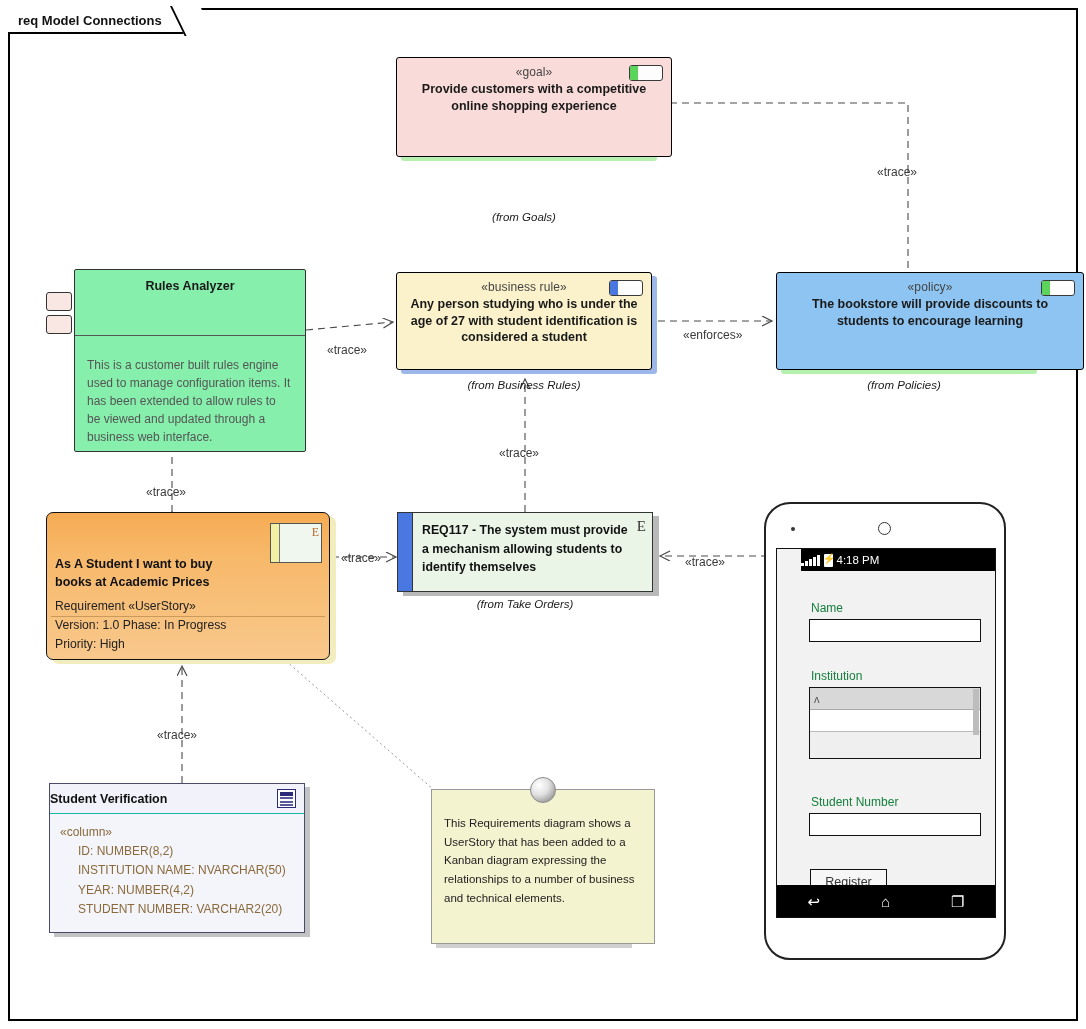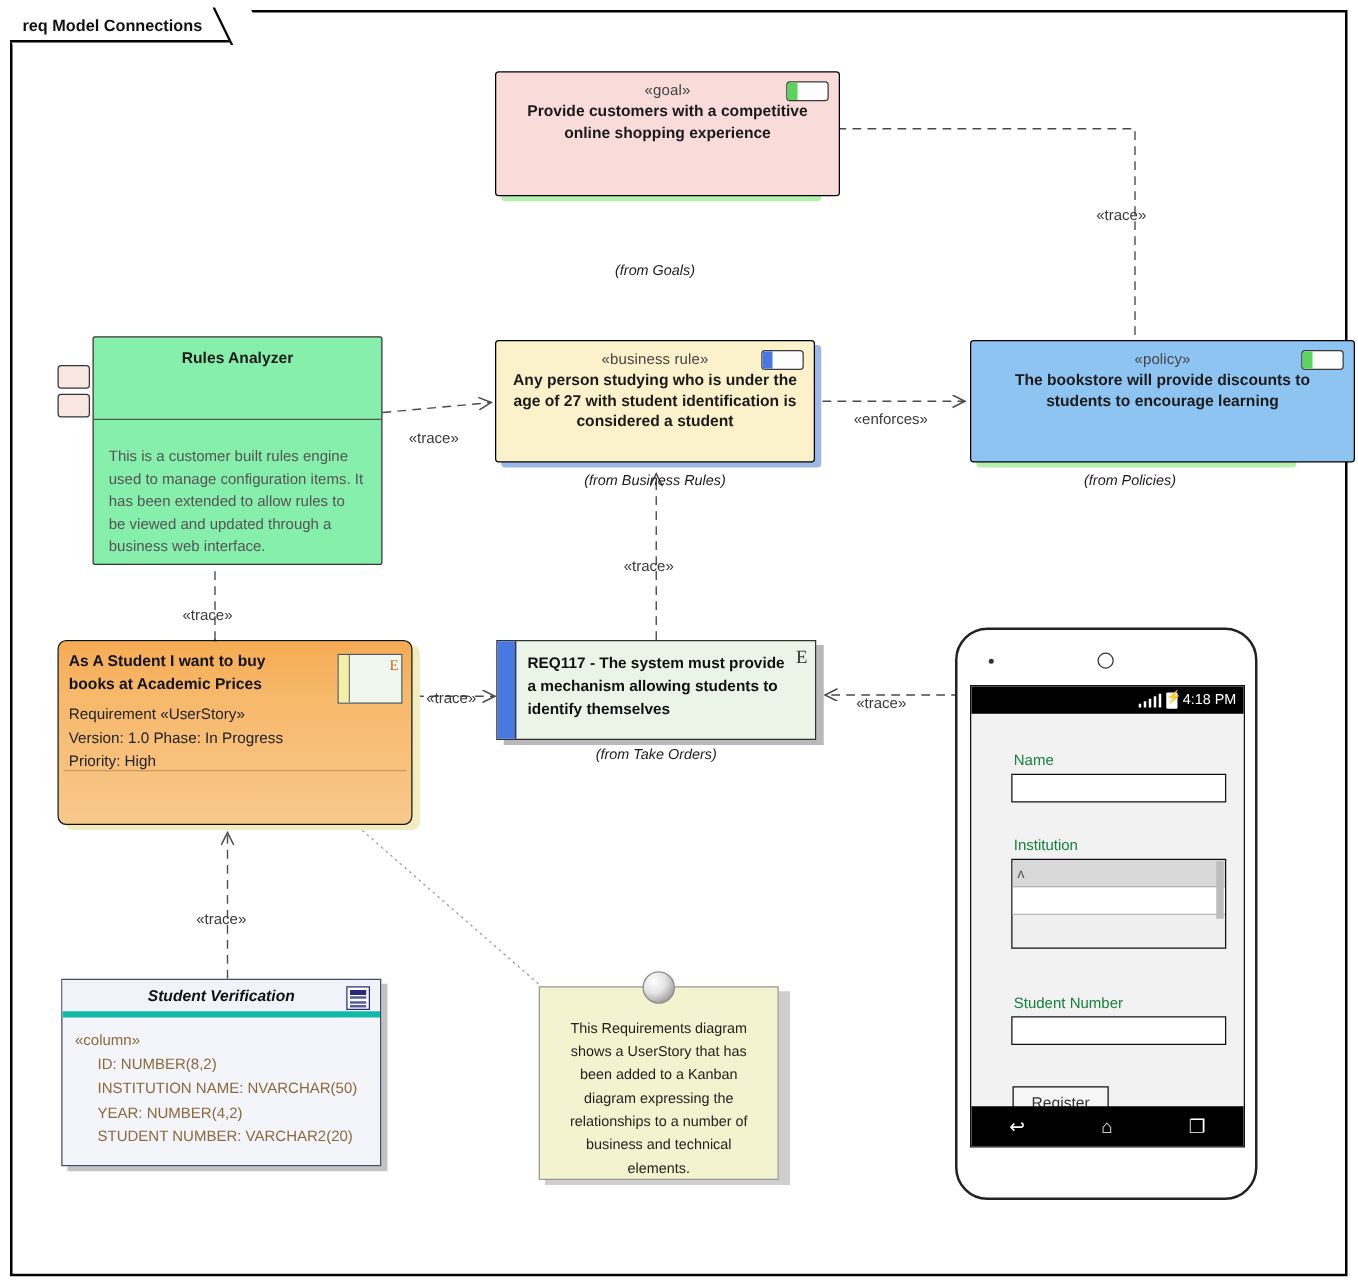--- a/index.html
+++ b/index.html
@@ -169,20 +169,21 @@
   }
   #story-shadow {
     position: absolute;
     background: #f2edbe;
     border-radius: 7px;
   }
   #story-title {
     font-size: 12.5px; font-weight: bold; color: #111;
     line-height: 1.42;
     padding: 8px 78px 0 8px;
+    margin-top: 35px;
   }
   .story-line {
     font-size: 12.2px; color: #222;
     padding: 0 8px;
     line-height: 1.58;
   }
   #story-rule {
     position: absolute; left: 4px; right: 4px;
     height: 1px; background: rgba(120,80,20,.35);
   }
@@ -240,23 +241,23 @@
   
   #tbl {
     position: absolute;
     border: 1px solid #4a4a6a;
     background: #f4f4fb;
   }
   #tbl-shadow { position: absolute; background: #c3c3c3; }
   #tbl-head {
     position: relative;
     height: 30px;
-    border-bottom: 5px solid #14b8a6;
+    border-bottom: 1px solid #14b8a6;
     background: #f2f2fa;
-    display: flex; align-items: center; justify-content: center; font-style: italic;
+    display: flex; align-items: center; 
   }
   #tbl-head span {
     font-size: 12.5px; font-weight: bold; color: #111;
   }
   #tbl-icon {
     position: absolute; right: 8px; top: 5px;
     width: 19px; height: 19px;
     border: 1px solid #2b2b7a;
     background: #fff;
   }
@@ -311,22 +312,22 @@
     border-radius: 50%; background: #333;
   }
   #phone-screen {
     position: absolute;
     background: #f2f2f2;
     border: 1px solid #111;
     overflow: hidden;
   }
   #status-bar {
     height: 22px; background: #000;
-    display: flex; align-items: center; justify-content: flex-end;
-    padding-right: 6px; gap: 4px;
+    display: flex; align-items: center; 
+    padding-right: 6px; gap: 4px; margin-left: 24px;
   }
   #status-bar .sig { display: flex; align-items: flex-end; gap: 1.5px; height: 11px; }
   #status-bar .sig b { display: block; width: 2.5px; background: #fff; }
   #status-bar .batt {
     width: 9px; height: 13px; background: #fff;
     position: relative; border-radius: 1px;
   }
   #status-bar .batt::after {
     content: "\26A1";
     position: absolute; left: 0; top: -2px;
@@ -515,21 +516,21 @@
         <div class="col-item">ID: NUMBER(8,2)</div>
         <div class="col-item">INSTITUTION NAME: NVARCHAR(50)</div>
         <div class="col-item">YEAR: NUMBER(4,2)</div>
         <div class="col-item">STUDENT NUMBER: VARCHAR2(20)</div>
       </div>
     </div>
   </div>
 
   <div class="node">
     <div id="note-shadow" style="left:436px; top:793px; width:196px; height:155px;"></div>
-    <div id="note" style="left:431px; top:789px; width:192px; height:155px;text-align:center;">
+    <div id="note" style="left:431px; top:789px; width:224px; height:155px;">
       <div id="note-pin"></div>
       <div id="note-text">This Requirements diagram shows a UserStory that has been added to a Kanban diagram expressing the relationships to a number of business and technical elements.</div>
     </div>
   </div>
 
   <div class="node">
     <div id="phone" style="left:764px; top:502px; width:242px; height:458px;">
       <div id="phone-cam"></div>
       <div id="phone-speaker"></div>
 

